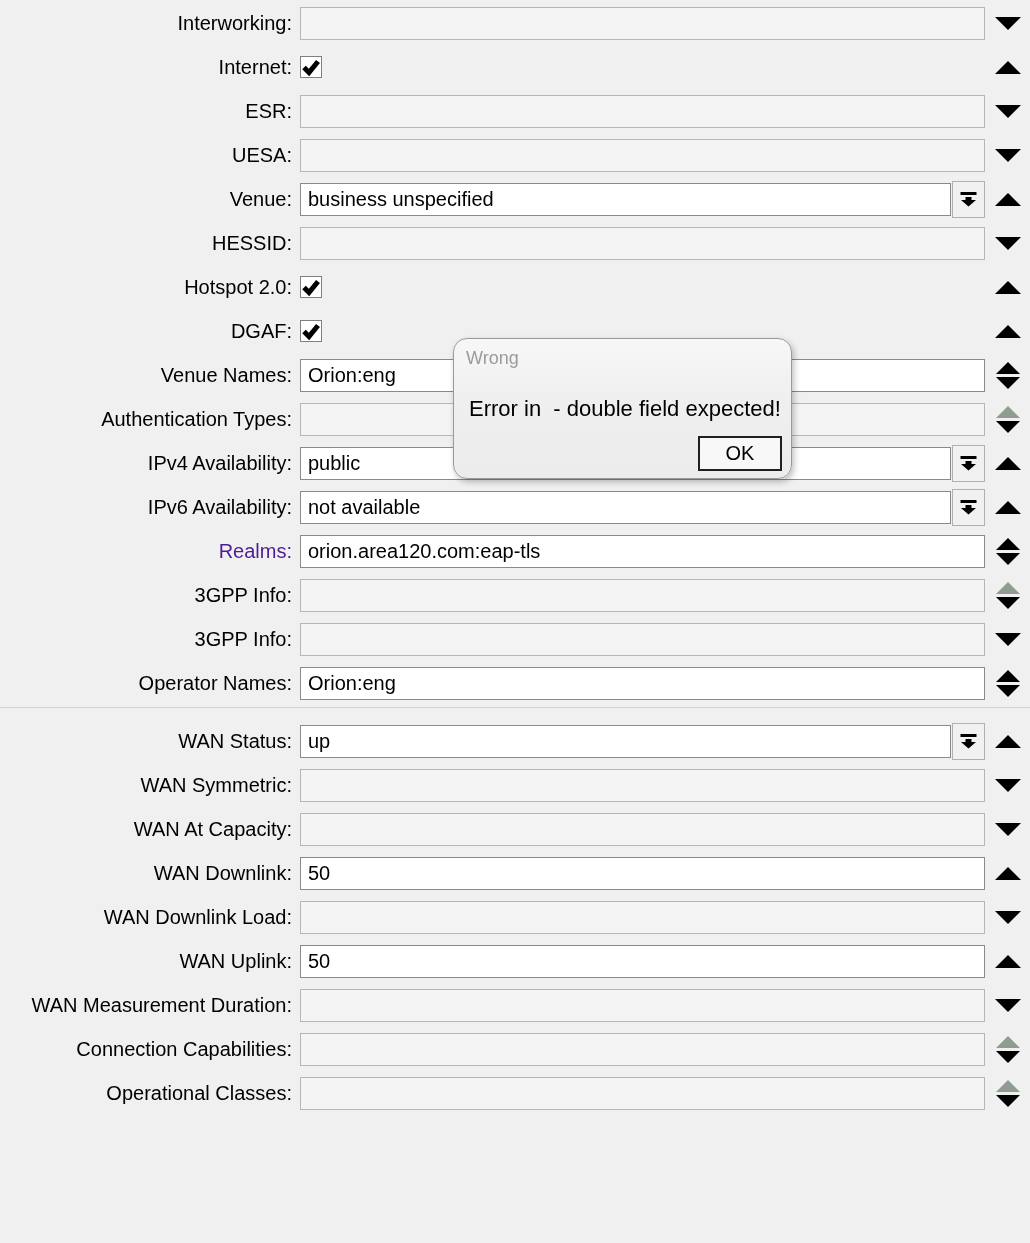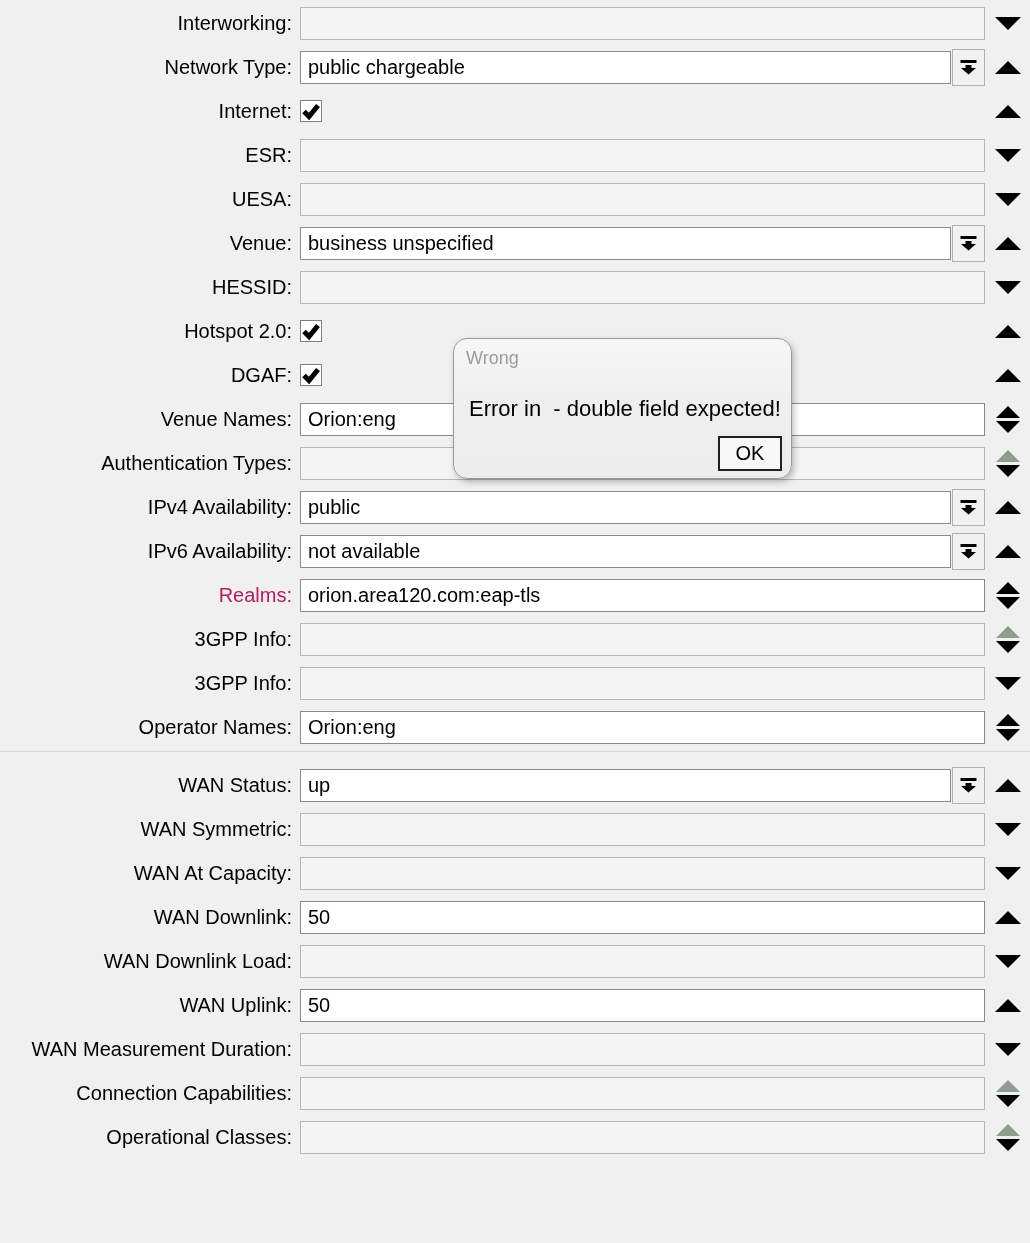--- a/index.html
+++ b/index.html
@@ -32,201 +32,184 @@
   .dialog{
     position:absolute;left:453px;top:338px;width:339px;height:141px;
     background:linear-gradient(#f7f7f7,#efefef 45%,#ececec);
     border:1px solid #9a9a9a;border-radius:14px;
     box-shadow:2px 3px 6px rgba(0,0,0,0.25);
     z-index:10;box-sizing:border-box;
   }
   .dialog .title{position:absolute;left:12px;top:9px;color:#9b9b9b;font-size:18px}
   .dialog .msg{position:absolute;left:15px;top:57px;color:#000;font-size:22px;white-space:pre}
   .dialog .ok{
-    position:absolute;right:9px;bottom:7px;width:64px;height:35px;
+    position:absolute;right:9px;bottom:7px;width:84px;height:35px;
     background:#f8f8f8;border:2px solid #1f1f1f;border-radius:0;
     font-family:inherit;font-size:20px;color:#000;
     display:flex;align-items:center;justify-content:center;box-sizing:border-box;padding:0;
   }
 </style>
 </head>
 <body>
 
 <div class="rows" id="rows">
     <div class="row">
       <div class="lbl">Interworking:</div>
       <div class="fieldzone">
         <div class="field empty"></div>
       </div>
       <div class="arrowcol">
         <div class="tri down"></div>
       </div>
     </div>
     <div class="row">
-      <div class="lbl">Network Type:</div>
-      <div class="fieldzone">
-        <div class="field filled">
-          <span>public chargeable</span>
+      <div class="lbl">Internet:</div>
+      <div class="fieldzone">
+        <div class="checkbox">
+          <svg width="20" height="20" viewBox="0 0 20 20">
+            <path d="M3 10.5 L8 15.5 L17 4.5" stroke="#000" stroke-width="5" fill="none"></path>
+          </svg>
+        </div>
+      </div>
+      <div class="arrowcol">
+        <div class="tri up"></div>
+      </div>
+    </div>
+    <div class="row">
+      <div class="lbl">ESR:</div>
+      <div class="fieldzone">
+        <div class="field empty"></div>
+      </div>
+      <div class="arrowcol">
+        <div class="tri down"></div>
+      </div>
+    </div>
+    <div class="row">
+      <div class="lbl">UESA:</div>
+      <div class="fieldzone">
+        <div class="field empty"></div>
+      </div>
+      <div class="arrowcol">
+        <div class="tri down"></div>
+      </div>
+    </div>
+    <div class="row">
+      <div class="lbl">Venue:</div>
+      <div class="fieldzone">
+        <div class="field filled">
+          <span>business unspecified</span>
         </div>
         <div class="selbtn">
           <svg width="17" height="16" viewBox="0 0 17 16">
             <rect x="0.5" y="1" width="16" height="3" fill="#000"></rect>
             <path d="M5.5 6 H11.5 V9 H16 L8.5 15.5 L1 9 H5.5 Z" fill="#000"></path>
           </svg>
         </div>
       </div>
       <div class="arrowcol">
         <div class="tri up"></div>
       </div>
     </div>
     <div class="row">
-      <div class="lbl">Internet:</div>
+      <div class="lbl">HESSID:</div>
+      <div class="fieldzone">
+        <div class="field empty"></div>
+      </div>
+      <div class="arrowcol">
+        <div class="tri down"></div>
+      </div>
+    </div>
+    <div class="row">
+      <div class="lbl">Hotspot 2.0:</div>
       <div class="fieldzone">
         <div class="checkbox">
           <svg width="20" height="20" viewBox="0 0 20 20">
             <path d="M3 10.5 L8 15.5 L17 4.5" stroke="#000" stroke-width="5" fill="none"></path>
           </svg>
         </div>
       </div>
       <div class="arrowcol">
         <div class="tri up"></div>
       </div>
     </div>
     <div class="row">
-      <div class="lbl">ESR:</div>
-      <div class="fieldzone">
-        <div class="field empty"></div>
-      </div>
-      <div class="arrowcol">
-        <div class="tri down"></div>
-      </div>
-    </div>
-    <div class="row">
-      <div class="lbl">UESA:</div>
-      <div class="fieldzone">
-        <div class="field empty"></div>
-      </div>
-      <div class="arrowcol">
-        <div class="tri down"></div>
-      </div>
-    </div>
-    <div class="row">
-      <div class="lbl">Venue:</div>
-      <div class="fieldzone">
-        <div class="field filled">
-          <span>business unspecified</span>
+      <div class="lbl">DGAF:</div>
+      <div class="fieldzone">
+        <div class="checkbox">
+          <svg width="20" height="20" viewBox="0 0 20 20">
+            <path d="M3 10.5 L8 15.5 L17 4.5" stroke="#000" stroke-width="5" fill="none"></path>
+          </svg>
+        </div>
+      </div>
+      <div class="arrowcol">
+        <div class="tri up"></div>
+      </div>
+    </div>
+    <div class="row">
+      <div class="lbl">Venue Names:</div>
+      <div class="fieldzone">
+        <div class="field filled">
+          <span>Orion:eng</span>
+        </div>
+      </div>
+      <div class="arrowcol">
+        <div class="dbl">
+          <div class="tri up"></div>
+          <div class="tri down"></div>
+        </div>
+      </div>
+    </div>
+    <div class="row">
+      <div class="lbl">Authentication Types:</div>
+      <div class="fieldzone">
+        <div class="field empty"></div>
+      </div>
+      <div class="arrowcol">
+        <div class="dbl">
+          <div class="tri up gray"></div>
+          <div class="tri down"></div>
+        </div>
+      </div>
+    </div>
+    <div class="row">
+      <div class="lbl">IPv4 Availability:</div>
+      <div class="fieldzone">
+        <div class="field filled">
+          <span>public</span>
         </div>
         <div class="selbtn">
           <svg width="17" height="16" viewBox="0 0 17 16">
             <rect x="0.5" y="1" width="16" height="3" fill="#000"></rect>
             <path d="M5.5 6 H11.5 V9 H16 L8.5 15.5 L1 9 H5.5 Z" fill="#000"></path>
           </svg>
         </div>
       </div>
       <div class="arrowcol">
         <div class="tri up"></div>
       </div>
     </div>
     <div class="row">
-      <div class="lbl">HESSID:</div>
-      <div class="fieldzone">
-        <div class="field empty"></div>
-      </div>
-      <div class="arrowcol">
-        <div class="tri down"></div>
-      </div>
-    </div>
-    <div class="row">
-      <div class="lbl">Hotspot 2.0:</div>
-      <div class="fieldzone">
-        <div class="checkbox">
-          <svg width="20" height="20" viewBox="0 0 20 20">
-            <path d="M3 10.5 L8 15.5 L17 4.5" stroke="#000" stroke-width="5" fill="none"></path>
-          </svg>
-        </div>
-      </div>
-      <div class="arrowcol">
-        <div class="tri up"></div>
-      </div>
-    </div>
-    <div class="row">
-      <div class="lbl">DGAF:</div>
-      <div class="fieldzone">
-        <div class="checkbox">
-          <svg width="20" height="20" viewBox="0 0 20 20">
-            <path d="M3 10.5 L8 15.5 L17 4.5" stroke="#000" stroke-width="5" fill="none"></path>
-          </svg>
-        </div>
-      </div>
-      <div class="arrowcol">
-        <div class="tri up"></div>
-      </div>
-    </div>
-    <div class="row">
-      <div class="lbl">Venue Names:</div>
-      <div class="fieldzone">
-        <div class="field filled">
-          <span>Orion:eng</span>
-        </div>
-      </div>
-      <div class="arrowcol">
-        <div class="dbl">
-          <div class="tri up"></div>
-          <div class="tri down"></div>
-        </div>
-      </div>
-    </div>
-    <div class="row">
-      <div class="lbl">Authentication Types:</div>
-      <div class="fieldzone">
-        <div class="field empty"></div>
-      </div>
-      <div class="arrowcol">
-        <div class="dbl">
-          <div class="tri up gray"></div>
-          <div class="tri down"></div>
-        </div>
-      </div>
-    </div>
-    <div class="row">
-      <div class="lbl">IPv4 Availability:</div>
-      <div class="fieldzone">
-        <div class="field filled">
-          <span>public</span>
+      <div class="lbl">IPv6 Availability:</div>
+      <div class="fieldzone">
+        <div class="field filled">
+          <span>not available</span>
         </div>
         <div class="selbtn">
           <svg width="17" height="16" viewBox="0 0 17 16">
             <rect x="0.5" y="1" width="16" height="3" fill="#000"></rect>
             <path d="M5.5 6 H11.5 V9 H16 L8.5 15.5 L1 9 H5.5 Z" fill="#000"></path>
           </svg>
         </div>
       </div>
       <div class="arrowcol">
         <div class="tri up"></div>
       </div>
     </div>
     <div class="row">
-      <div class="lbl">IPv6 Availability:</div>
-      <div class="fieldzone">
-        <div class="field filled">
-          <span>not available</span>
-        </div>
-        <div class="selbtn">
-          <svg width="17" height="16" viewBox="0 0 17 16">
-            <rect x="0.5" y="1" width="16" height="3" fill="#000"></rect>
-            <path d="M5.5 6 H11.5 V9 H16 L8.5 15.5 L1 9 H5.5 Z" fill="#000"></path>
-          </svg>
-        </div>
-      </div>
-      <div class="arrowcol">
-        <div class="tri up"></div>
-      </div>
-    </div>
-    <div class="row">
-      <div class="lbl" style="color: #be185d;">Realms:</div>
+      <div class="lbl" style="color: #4c1d95;">Realms:</div>
       <div class="fieldzone">
         <div class="field filled">
           <span>orion.area120.com:eap-tls</span>
         </div>
       </div>
       <div class="arrowcol">
         <div class="dbl">
           <div class="tri up"></div>
           <div class="tri down"></div>
         </div>

